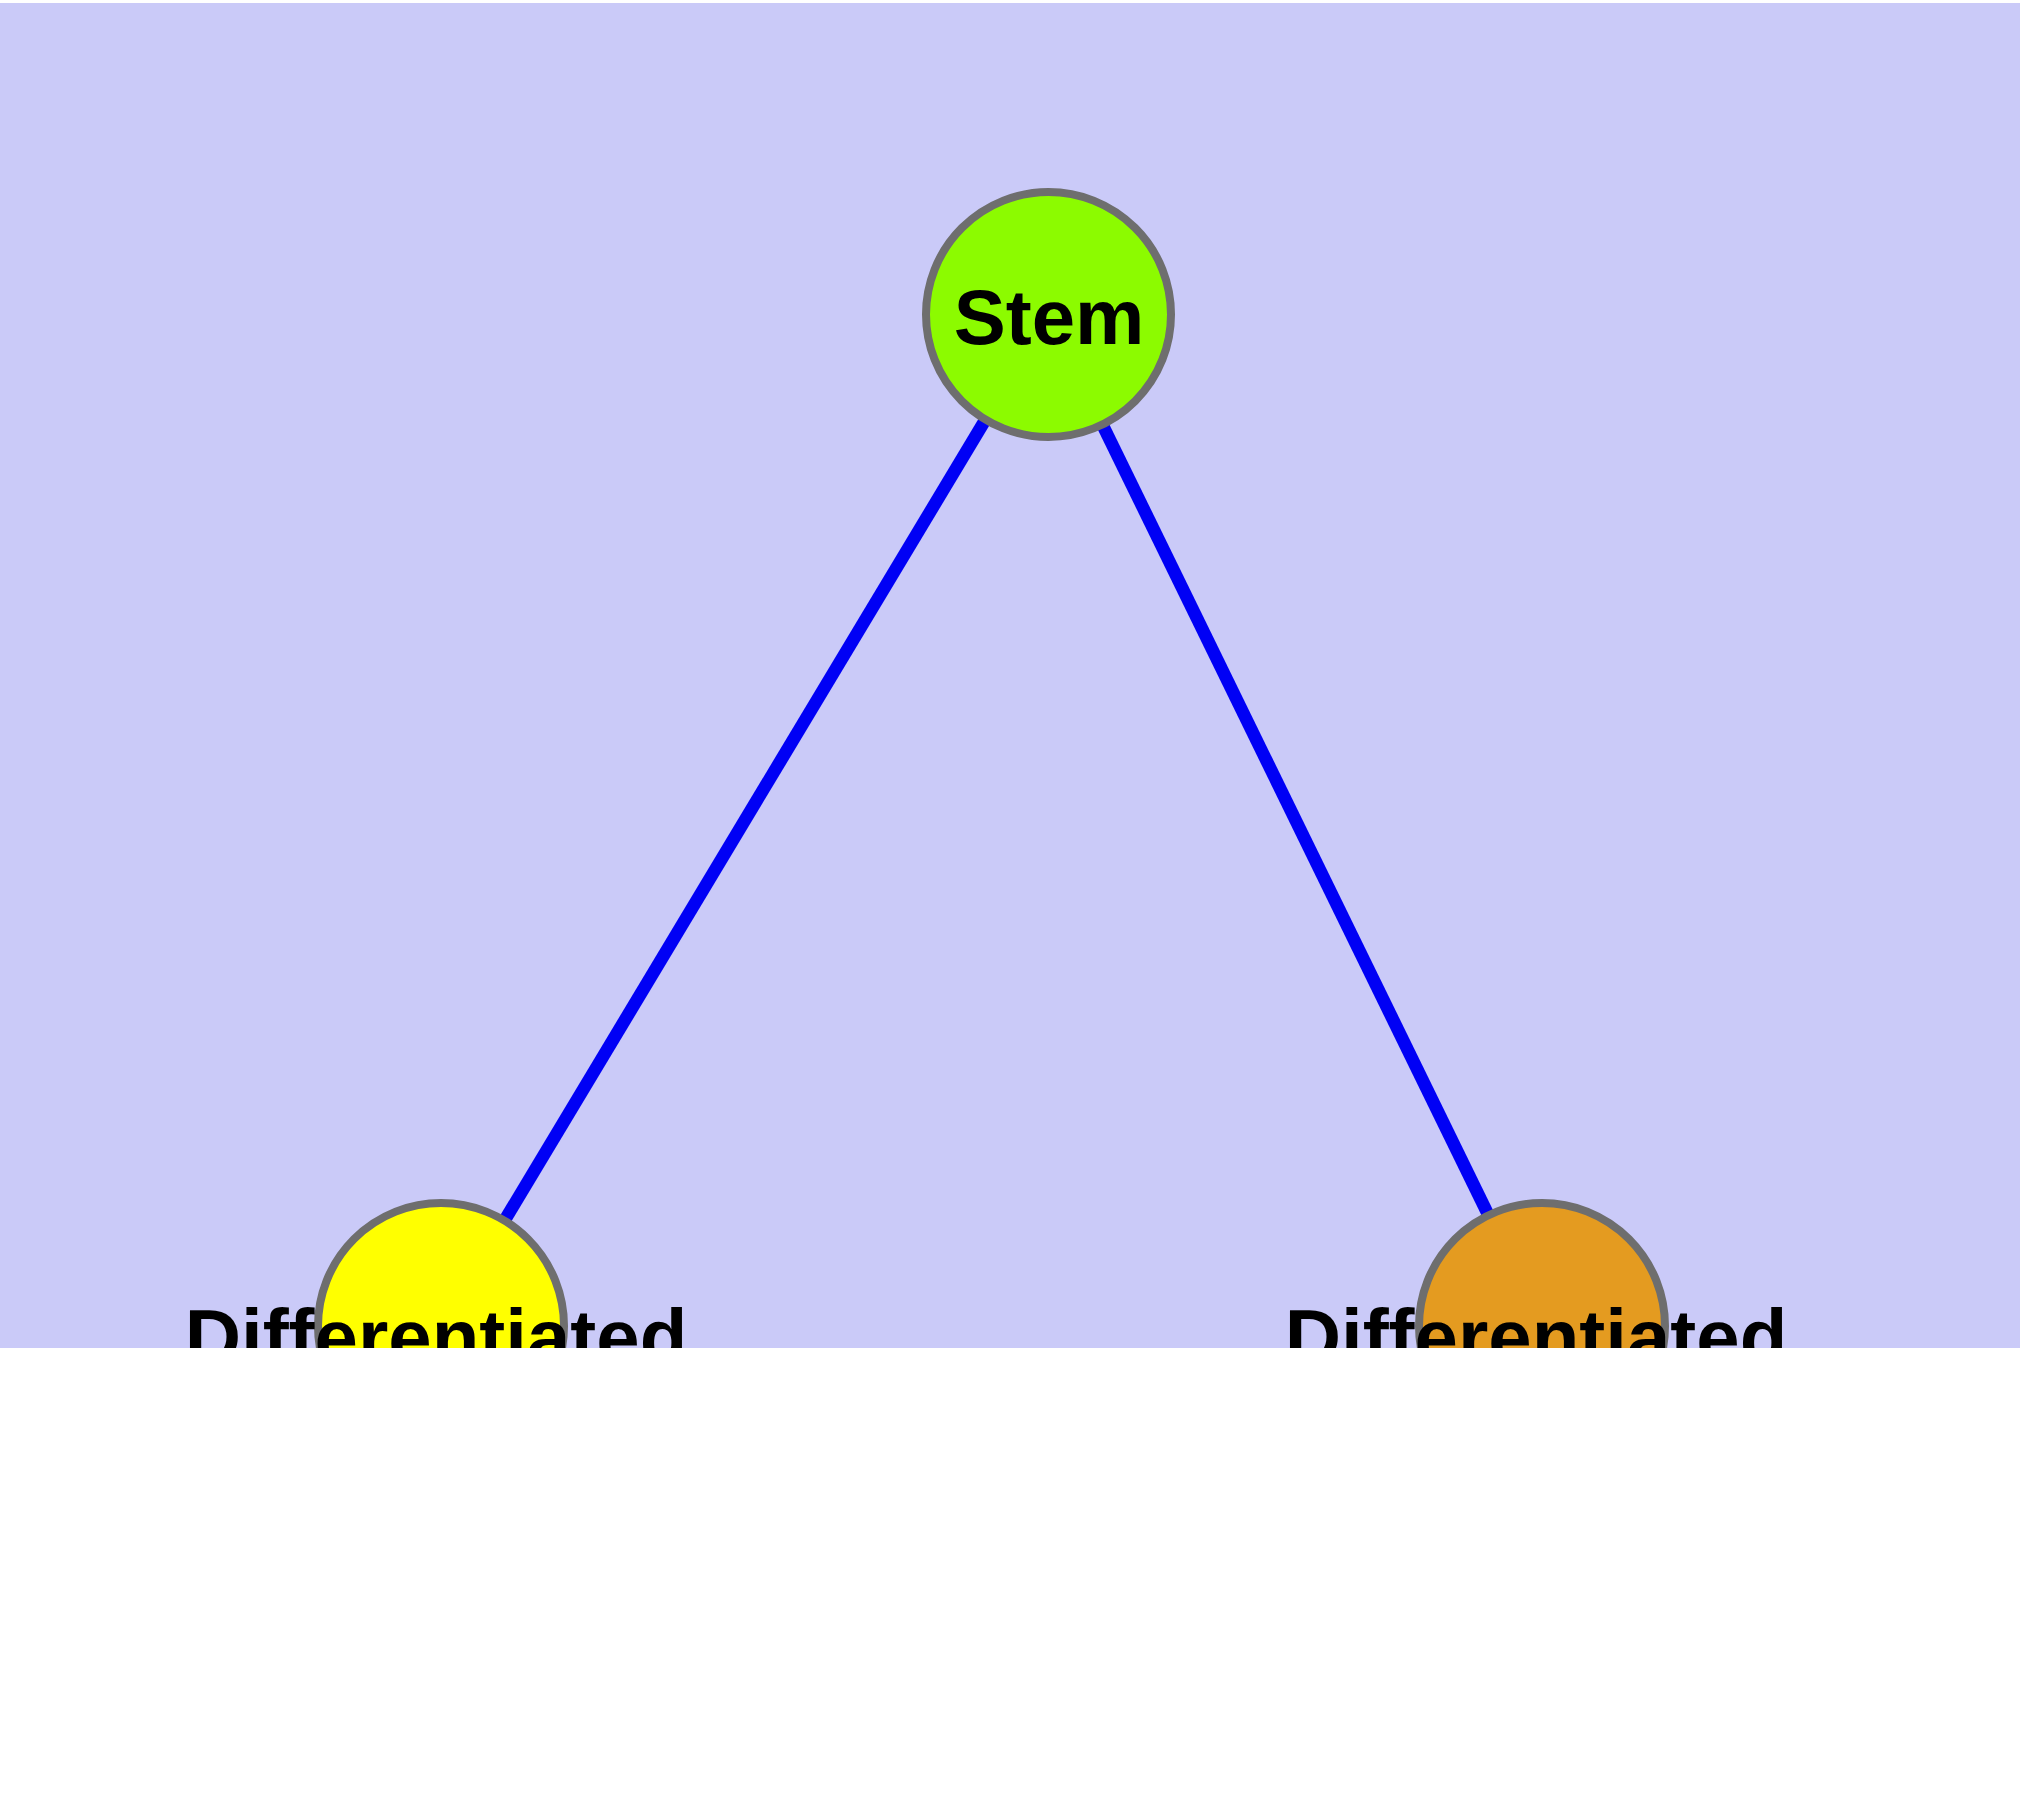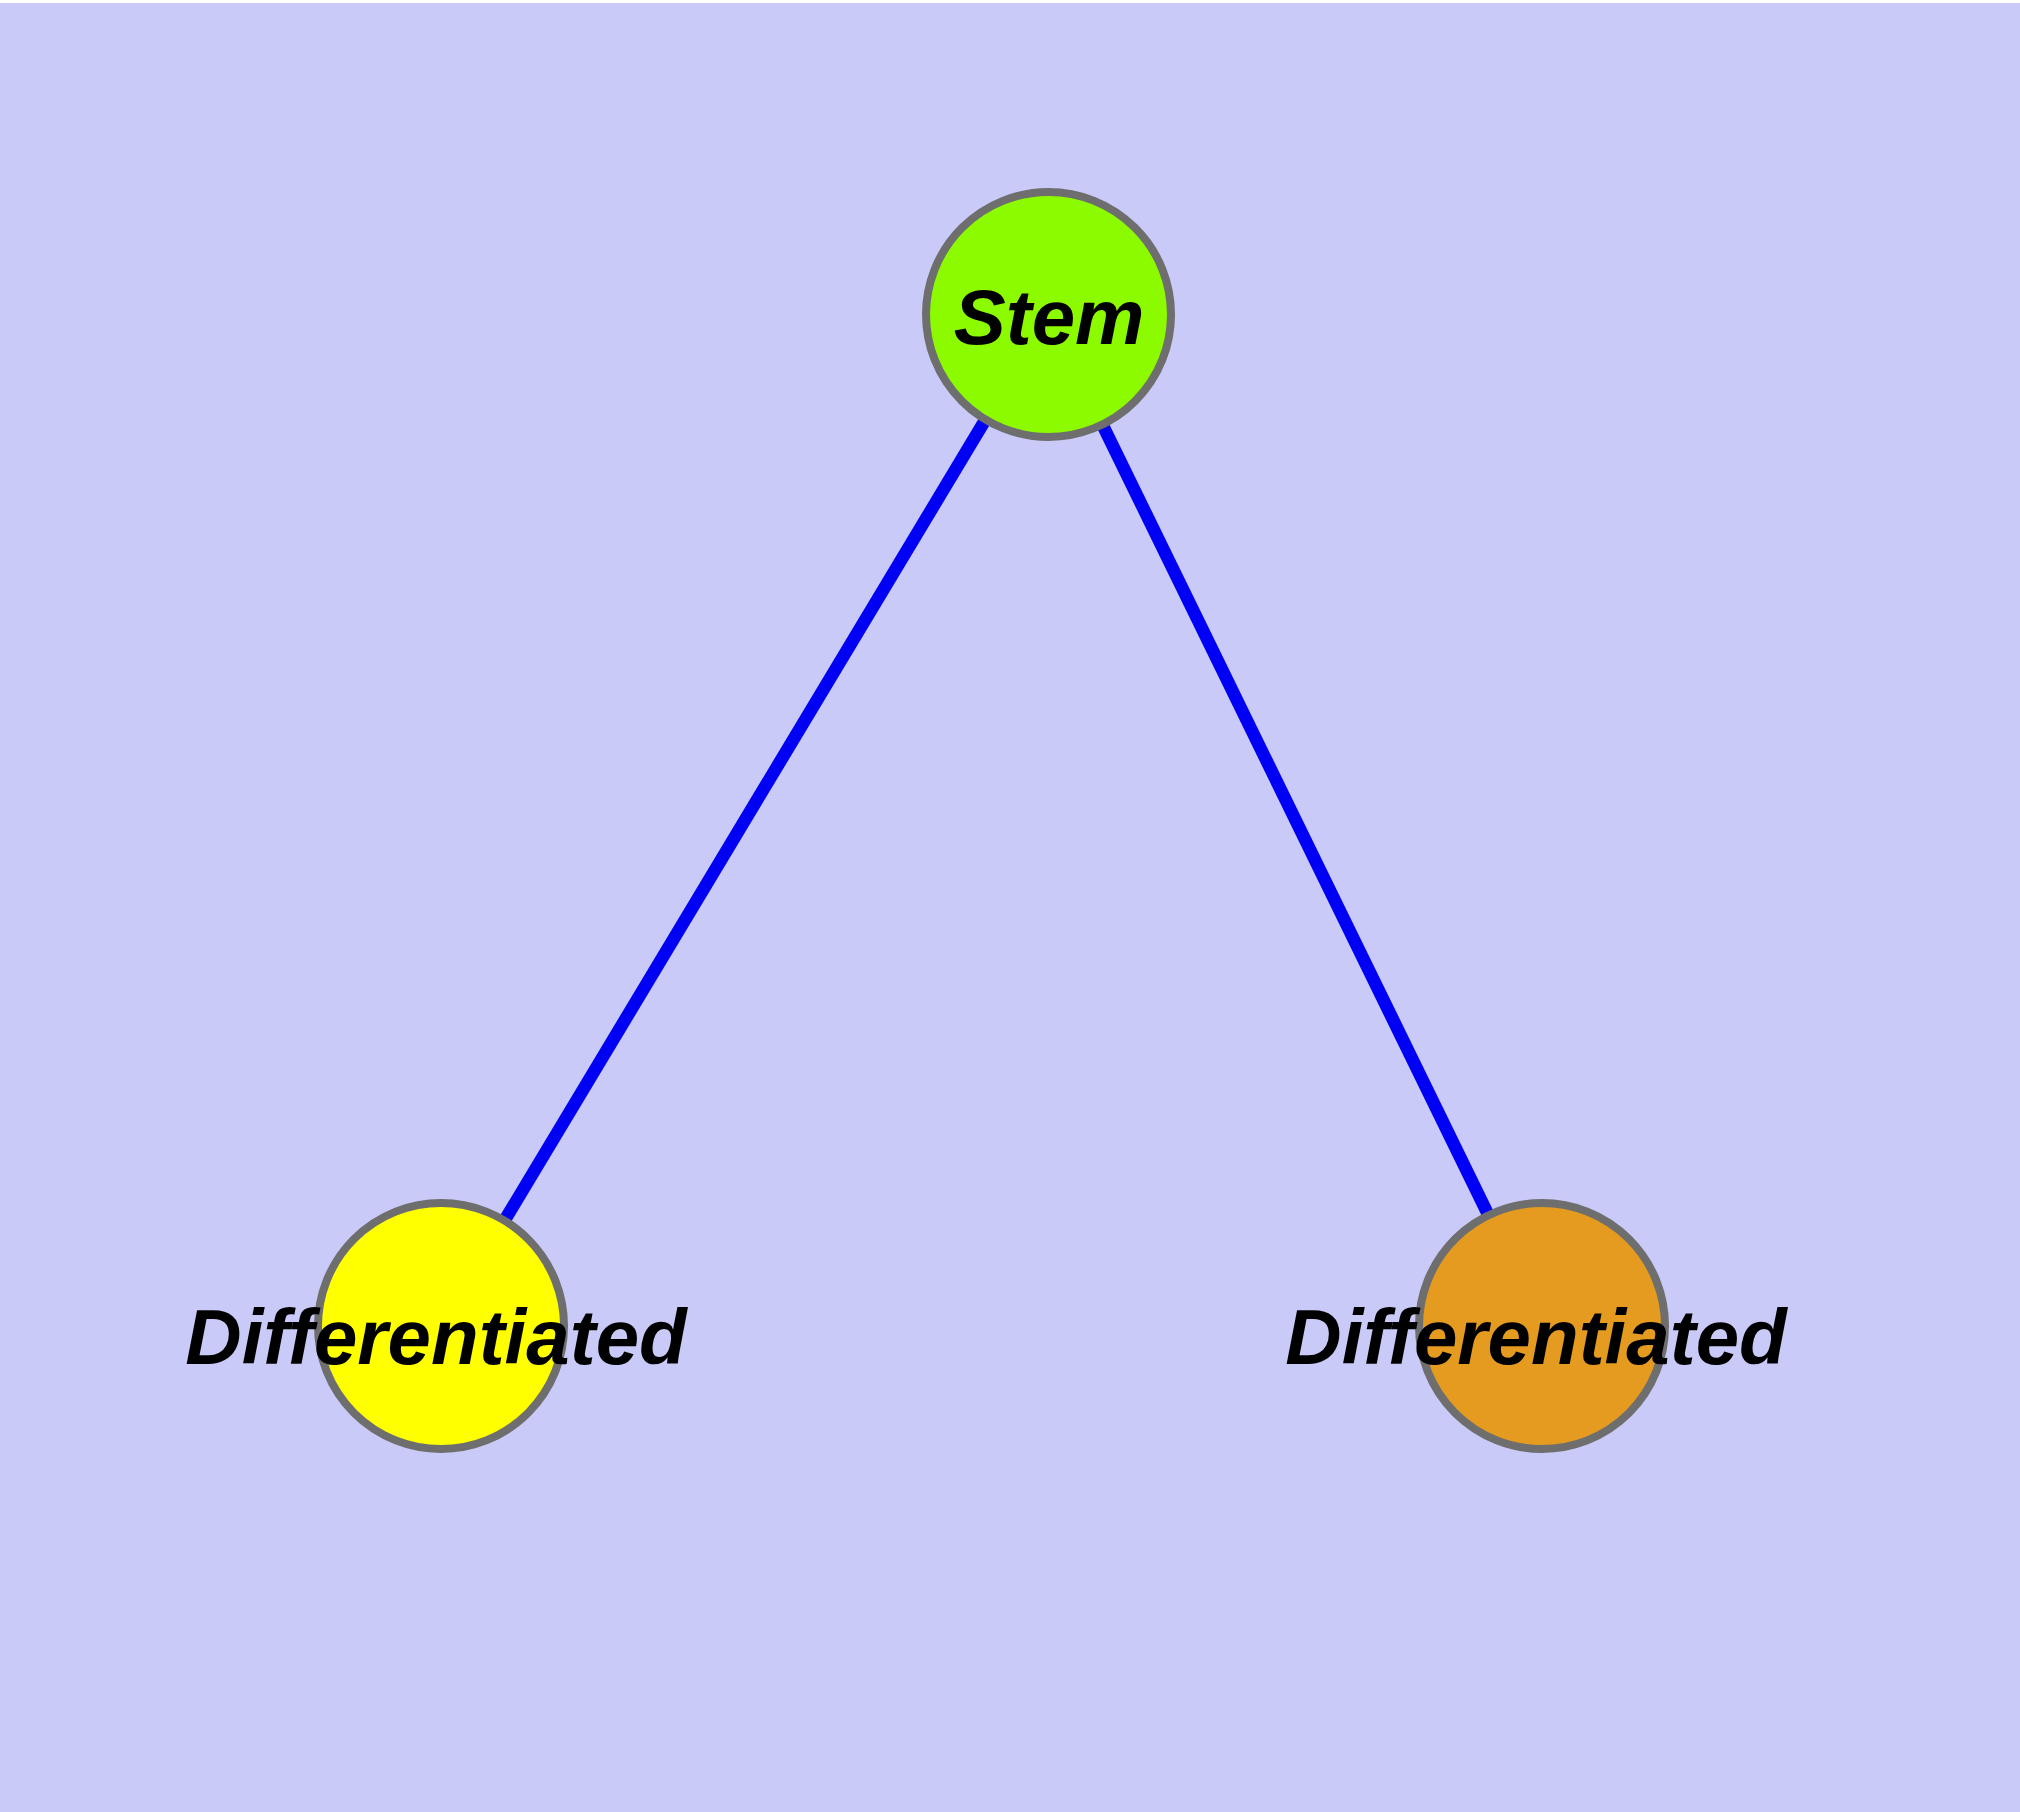--- a/index.html
+++ b/index.html
@@ -3,24 +3,23 @@
 <meta charset="utf-8">
 <style>
   html, body {
     margin: 0;
     padding: 0;
     background: #ffffff;
   }
   #canvas {
     position: relative;
     width: 2021px;
-    height: 1812px;
+    height: 1348px;
     overflow: hidden;
     font-family: "Liberation Sans", sans-serif;
-    font-style: italic;
   }
   #top-margin {
     position: absolute;
     left: 0; top: 0;
     width: 2021px; height: 3.4px;
     background: #ffffff;
   }
   #bg {
     position: absolute;
     left: 0; top: 3.4px;

